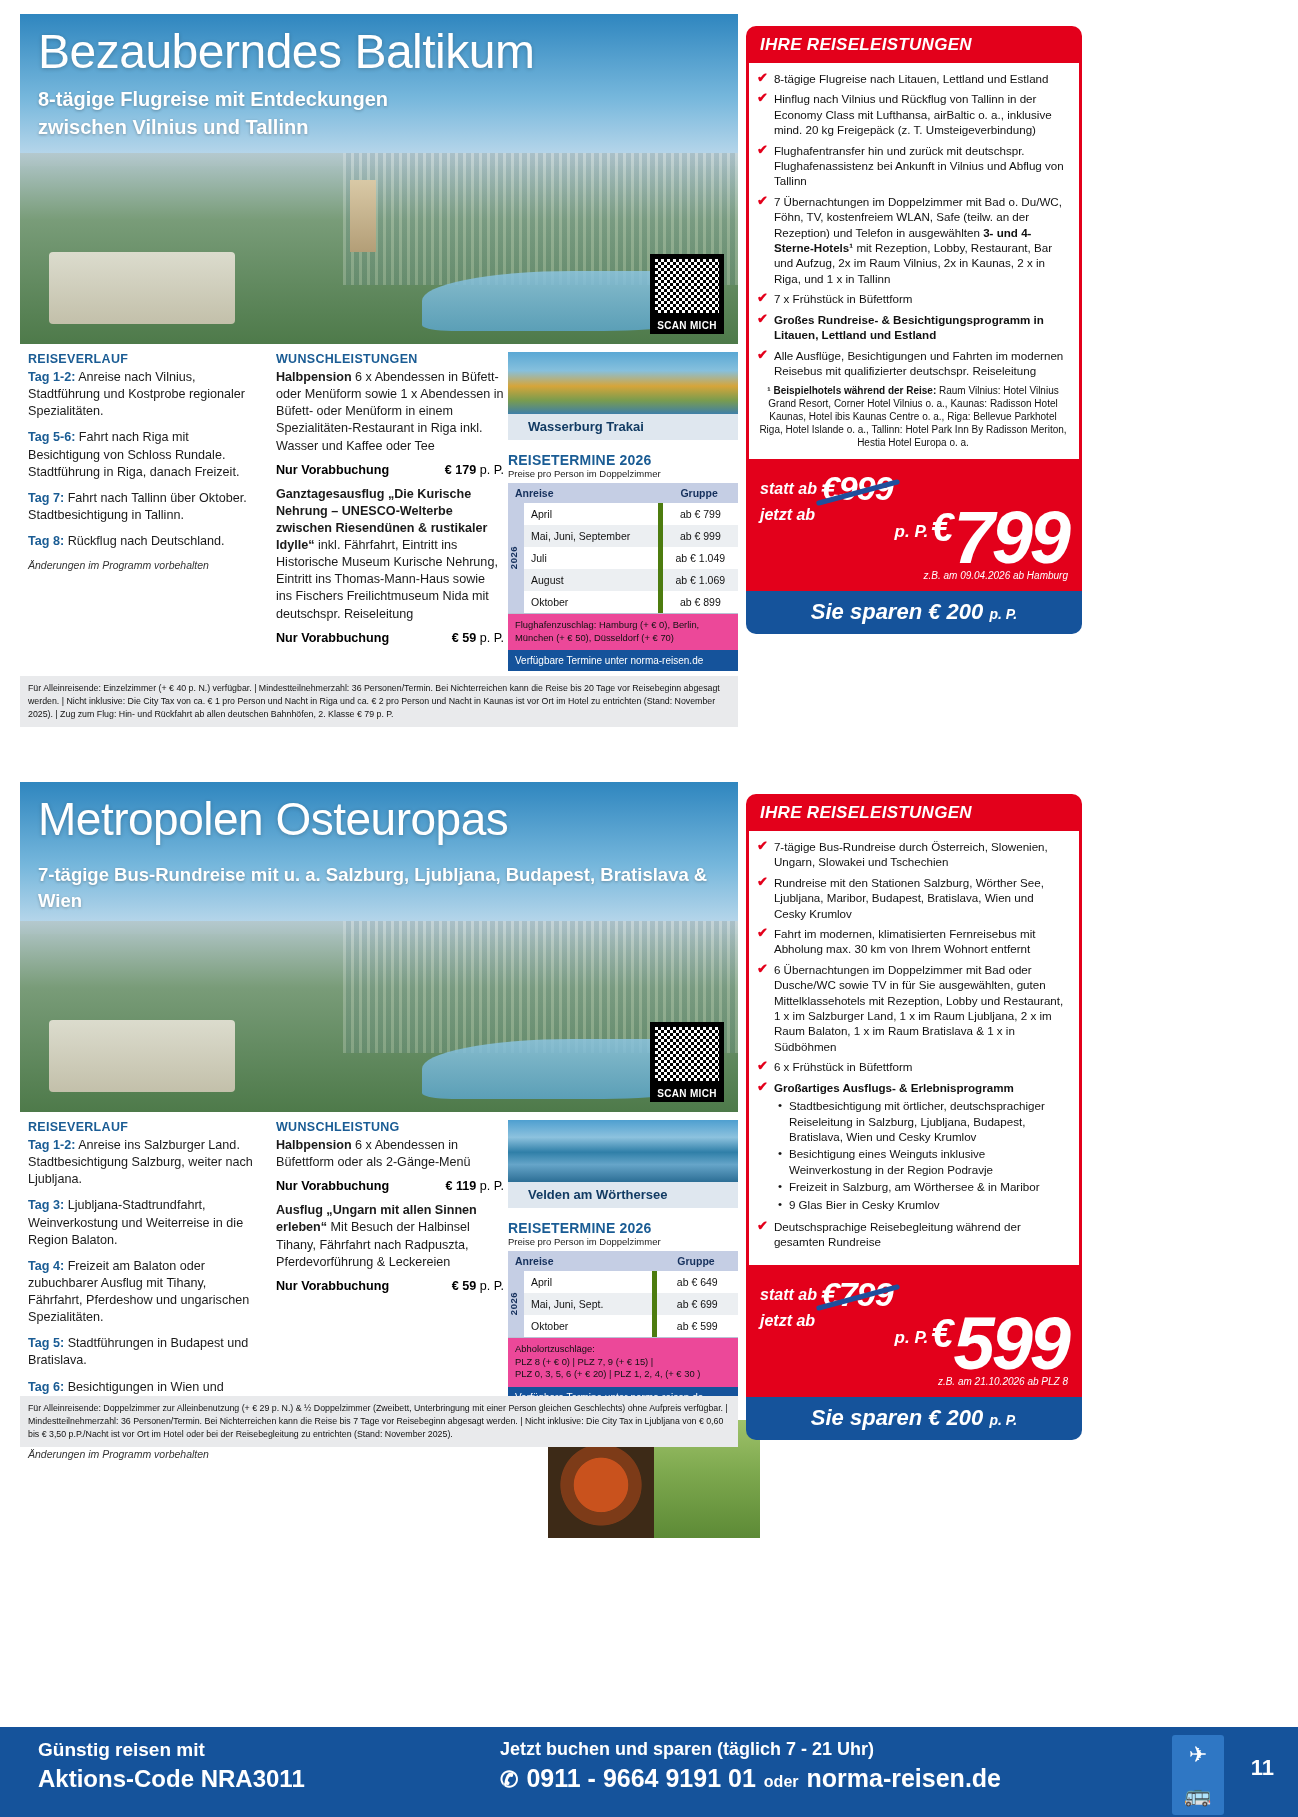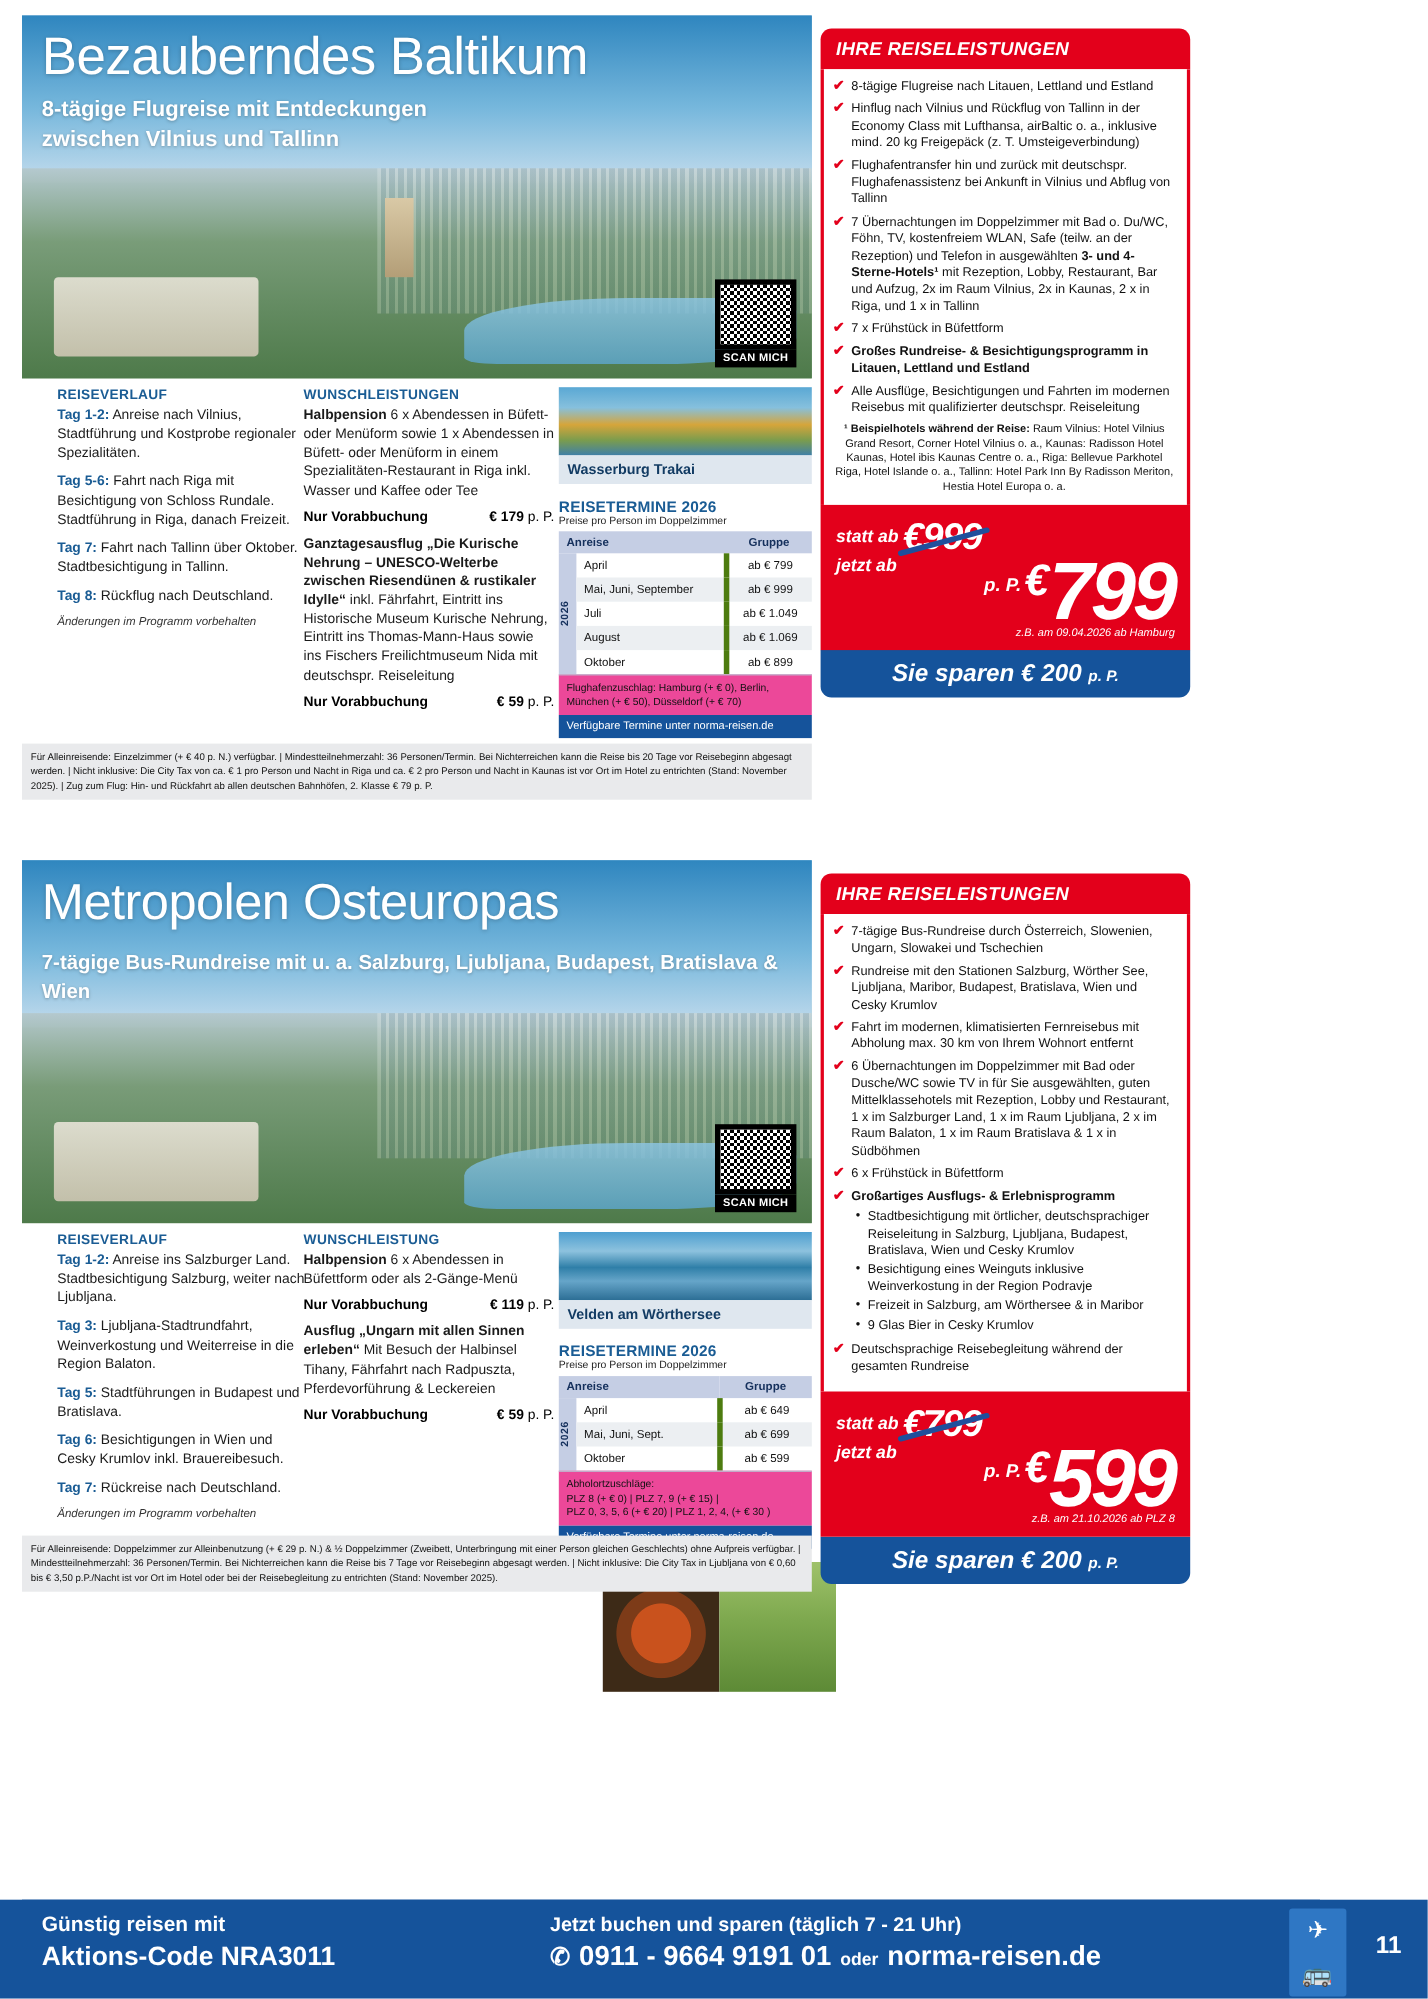--- a/index.html
+++ b/index.html
@@ -62,21 +62,21 @@
       repeating-linear-gradient(90deg,#fff 0 3px,#000 3px 6px),
       repeating-linear-gradient(0deg,#fff 0 3px,#000 3px 6px);
     background-blend-mode: difference; }
   .qr-label { background:#000; color:#fff; font-size:10px; font-weight:700;
     text-align:center; letter-spacing:.3px; padding:2px 0 3px; }
 
   
   .body-cols { position:absolute; left:20px; top:352px; width:718px; }
   .offer-2 .body-cols { top: 352px; }
   .col { position:absolute; top:0; }
-  .col-1 { left: 32px; width: 228px; }
+  .col-1 { left: 8px; width: 228px; }
   .col-2 { left: 256px; width: 228px; }
   .col-3 { left: 488px; width: 230px; }
 
   .col-head { color:#1a5c94; font-size: 12.5px; font-weight:700; letter-spacing:.3px;
     margin-bottom: 3px; }
   .itin-p { font-size: 12.6px; line-height: 1.36; color:#1a1a1a; margin-bottom: 9px; }
   .itin-day { color:#1a5c94; font-weight:700; }
   .itin-note { font-size: 10.5px; font-style: italic; color:#333; margin-top:2px; }
 
   .wl-p { font-size:12.6px; line-height:1.36; color:#1a1a1a; margin-bottom: 8px; }
@@ -85,21 +85,21 @@
      font-size:12.6px; margin-top:1px; }
   .wl-price-row .amt { font-weight:700; }
   .wl-price-row .pp { font-weight:400; }
 
   
   .photo-card { width:230px; }
   .photo-img { width:230px; height:62px;
      background: linear-gradient(180deg,#5aa8d4 0%, #86c0dd 30%, #d6a53a 55%, #7a9c4e 78%, #3f7fa8 100%); }
   .offer-2 .photo-img { background: linear-gradient(180deg,#4e9fd0 0%,#8dc2de 28%,#2f7fa8 52%,#66a5c9 72%,#2c6e95 100%); }
   .photo-cap { background:#dfe7ef; color:#123b63; font-size:13px; font-weight:700;
-     padding:5px 8px 6px; }
+     padding:5px 20px 6px; }
 
   .term-head { color:#1a5c94; font-size:14px; font-weight:700; margin-top:12px; letter-spacing:.2px; }
   .term-sub { font-size:9.5px; color:#222; margin-bottom:4px; }
 
   table.terms { width:230px; border-collapse:collapse; font-size:10.5px; }
   table.terms th { background:#c5cee4; color:#15305c; font-weight:700;
      text-align:left; padding:4px 7px; }
   table.terms th.gr { text-align:center; }
   table.terms td { padding:5px 7px; color:#111; }
   table.terms tr.alt td { background:#eceff2; }
@@ -341,20 +341,21 @@
         <div class="qr-label">SCAN MICH</div>
       </div>
     </div>
 
     <div class="body-cols">
 
       <div class="col col-1">
         <div class="col-head">REISEVERLAUF</div>
         <p class="itin-p"><span class="itin-day">Tag 1-2:</span><span> Anreise ins Salzburger Land. Stadtbesichtigung Salzburg, weiter nach Ljubljana.</span></p>
         <p class="itin-p"><span class="itin-day">Tag 3:</span><span> Ljubljana-Stadtrundfahrt, Weinverkostung und Weiterreise in die Region Balaton.</span></p>
+        <p class="itin-p"><span class="itin-day">Tag 4:</span><span> Freizeit am Balaton oder zubuchbarer Ausflug mit Tihany, Fährfahrt, Pferdeshow und ungarischen Spezialitäten.</span></p>
         <p class="itin-p"><span class="itin-day">Tag 5:</span><span> Stadtführungen in Budapest und Bratislava.</span></p>
         <p class="itin-p"><span class="itin-day">Tag 6:</span><span> Besichtigungen in Wien und Cesky Krumlov inkl. Brauereibesuch.</span></p>
         <p class="itin-p"><span class="itin-day">Tag 7:</span><span> Rückreise nach Deutschland.</span></p>
         <div class="itin-note">Änderungen im Programm vorbehalten</div>
       </div>
 
       <div class="col col-2">
         <div class="col-head">WUNSCHLEISTUNG</div>
         <p class="wl-p"><span class="wl-b">Halbpension</span><span> 6 x Abendessen in Büfettform oder als 2-Gänge-Menü</span></p>
         <div class="wl-price-row">

